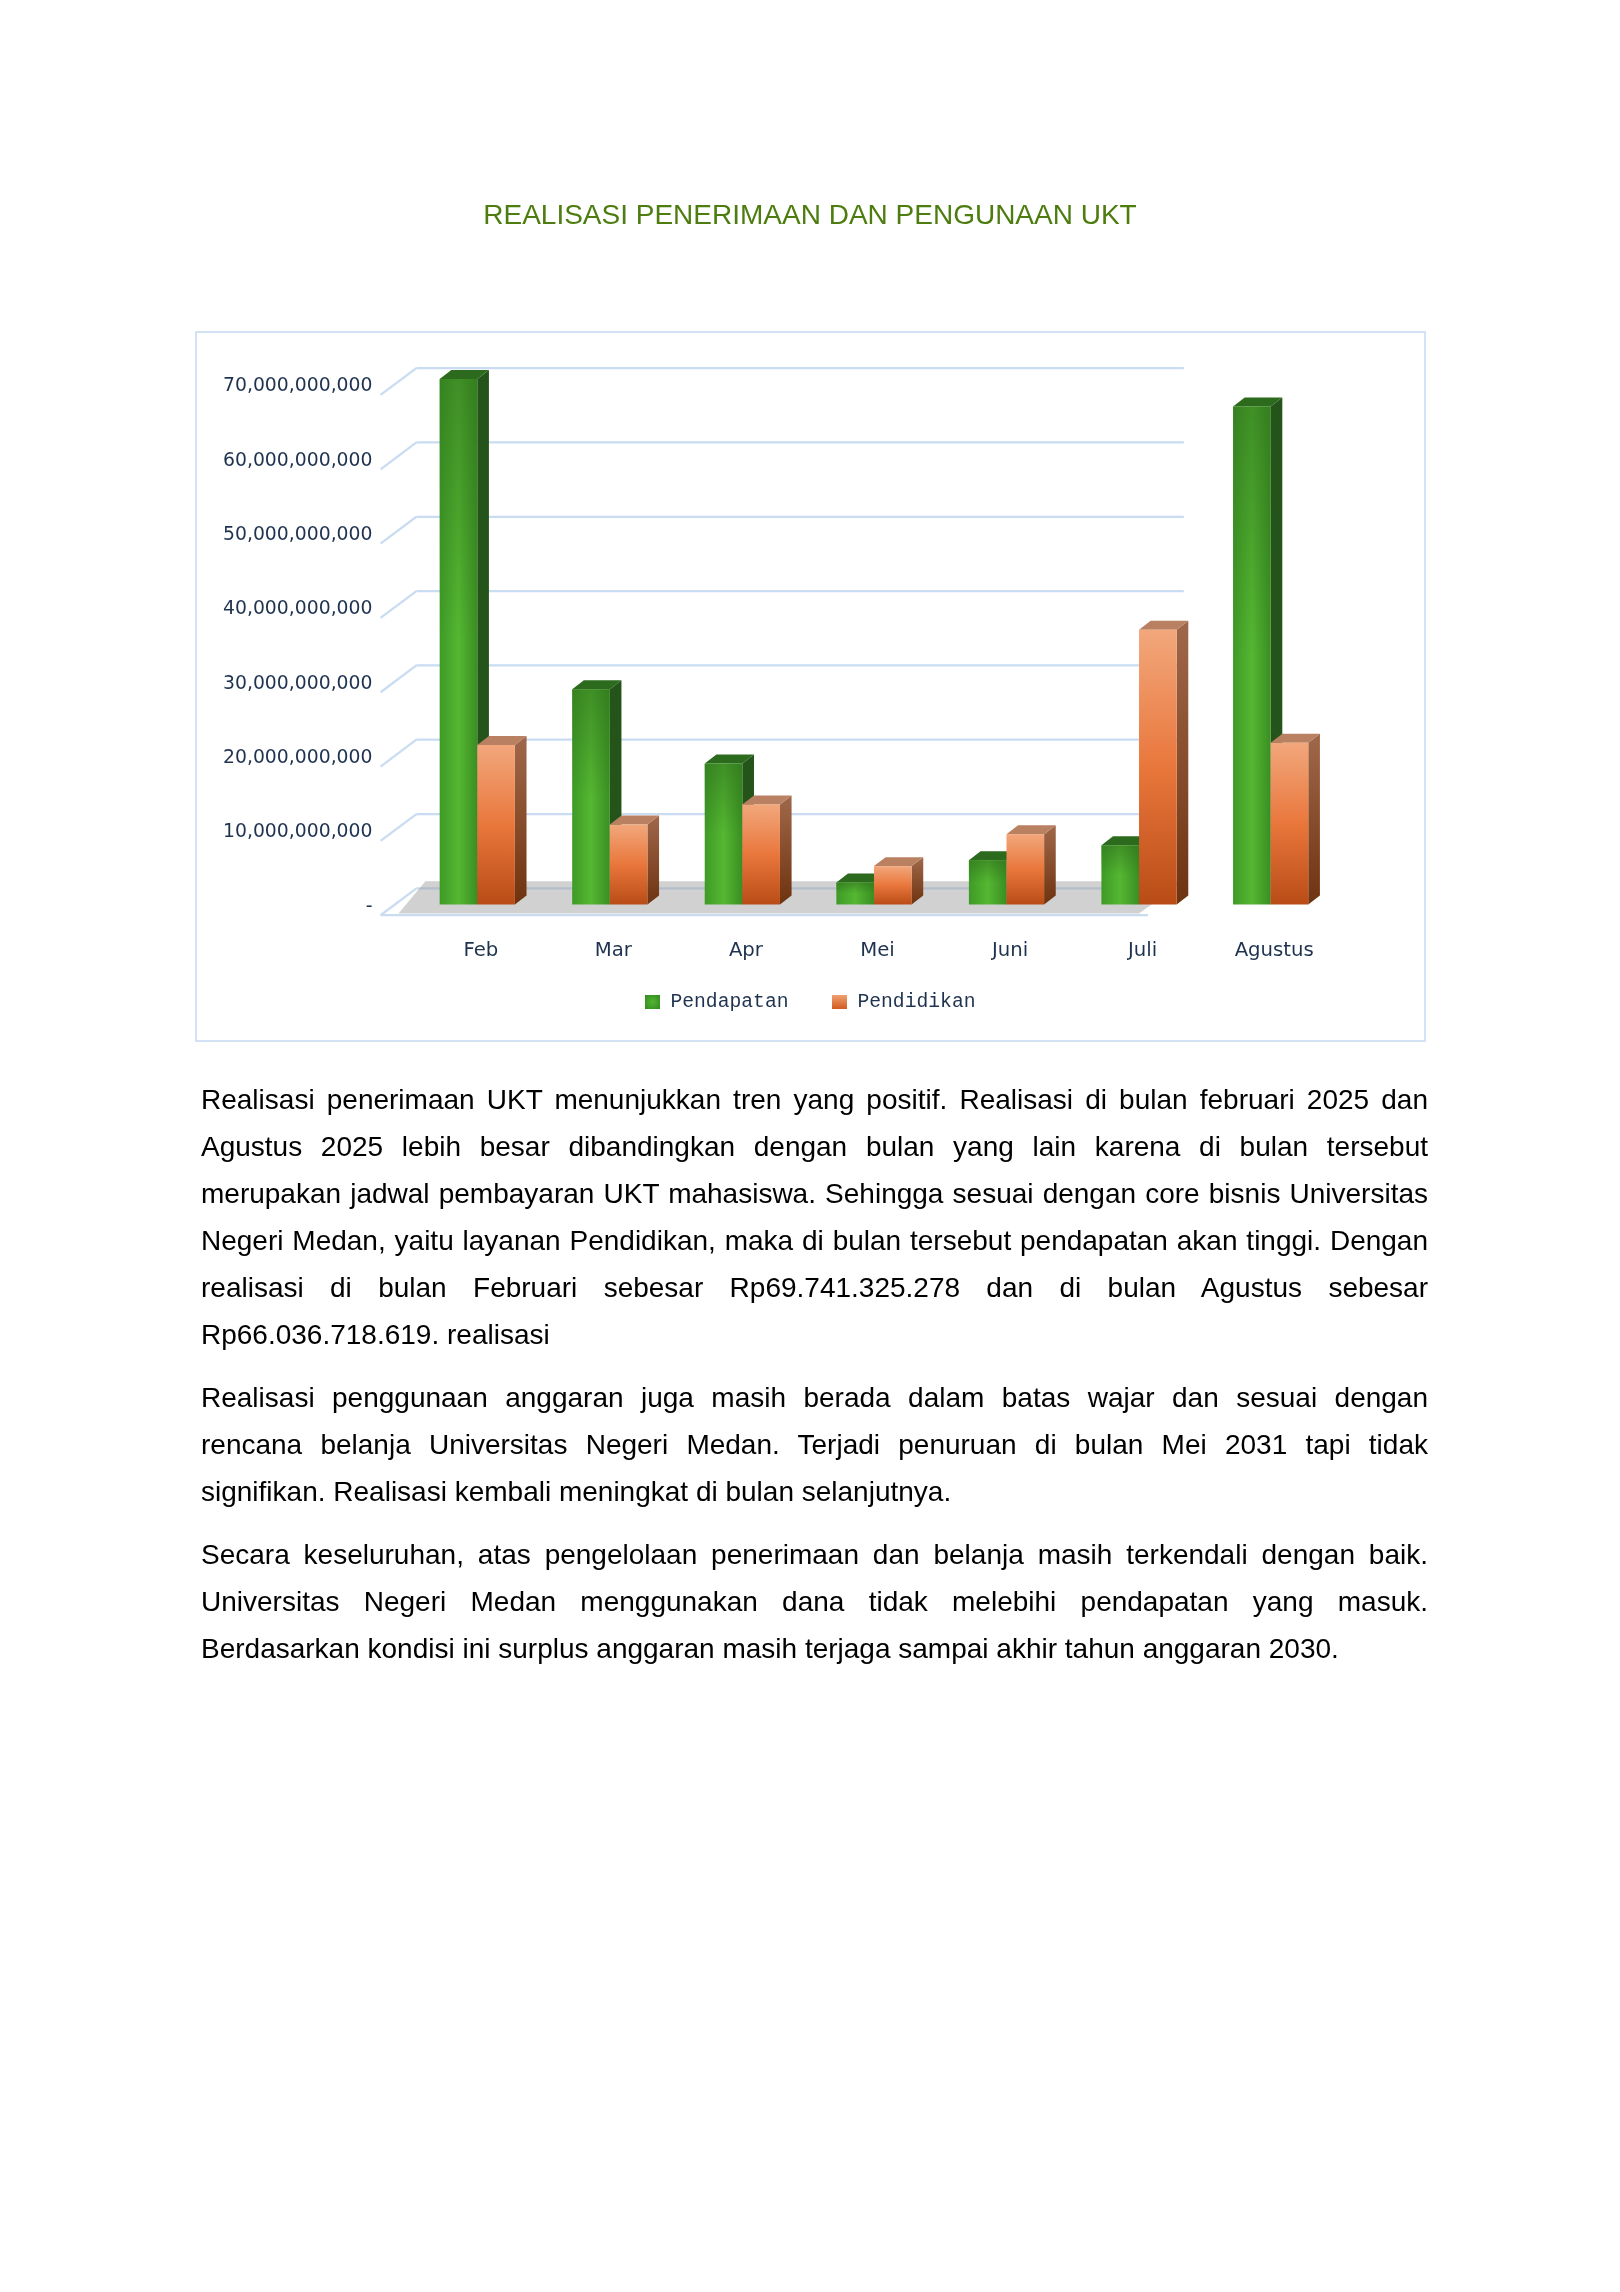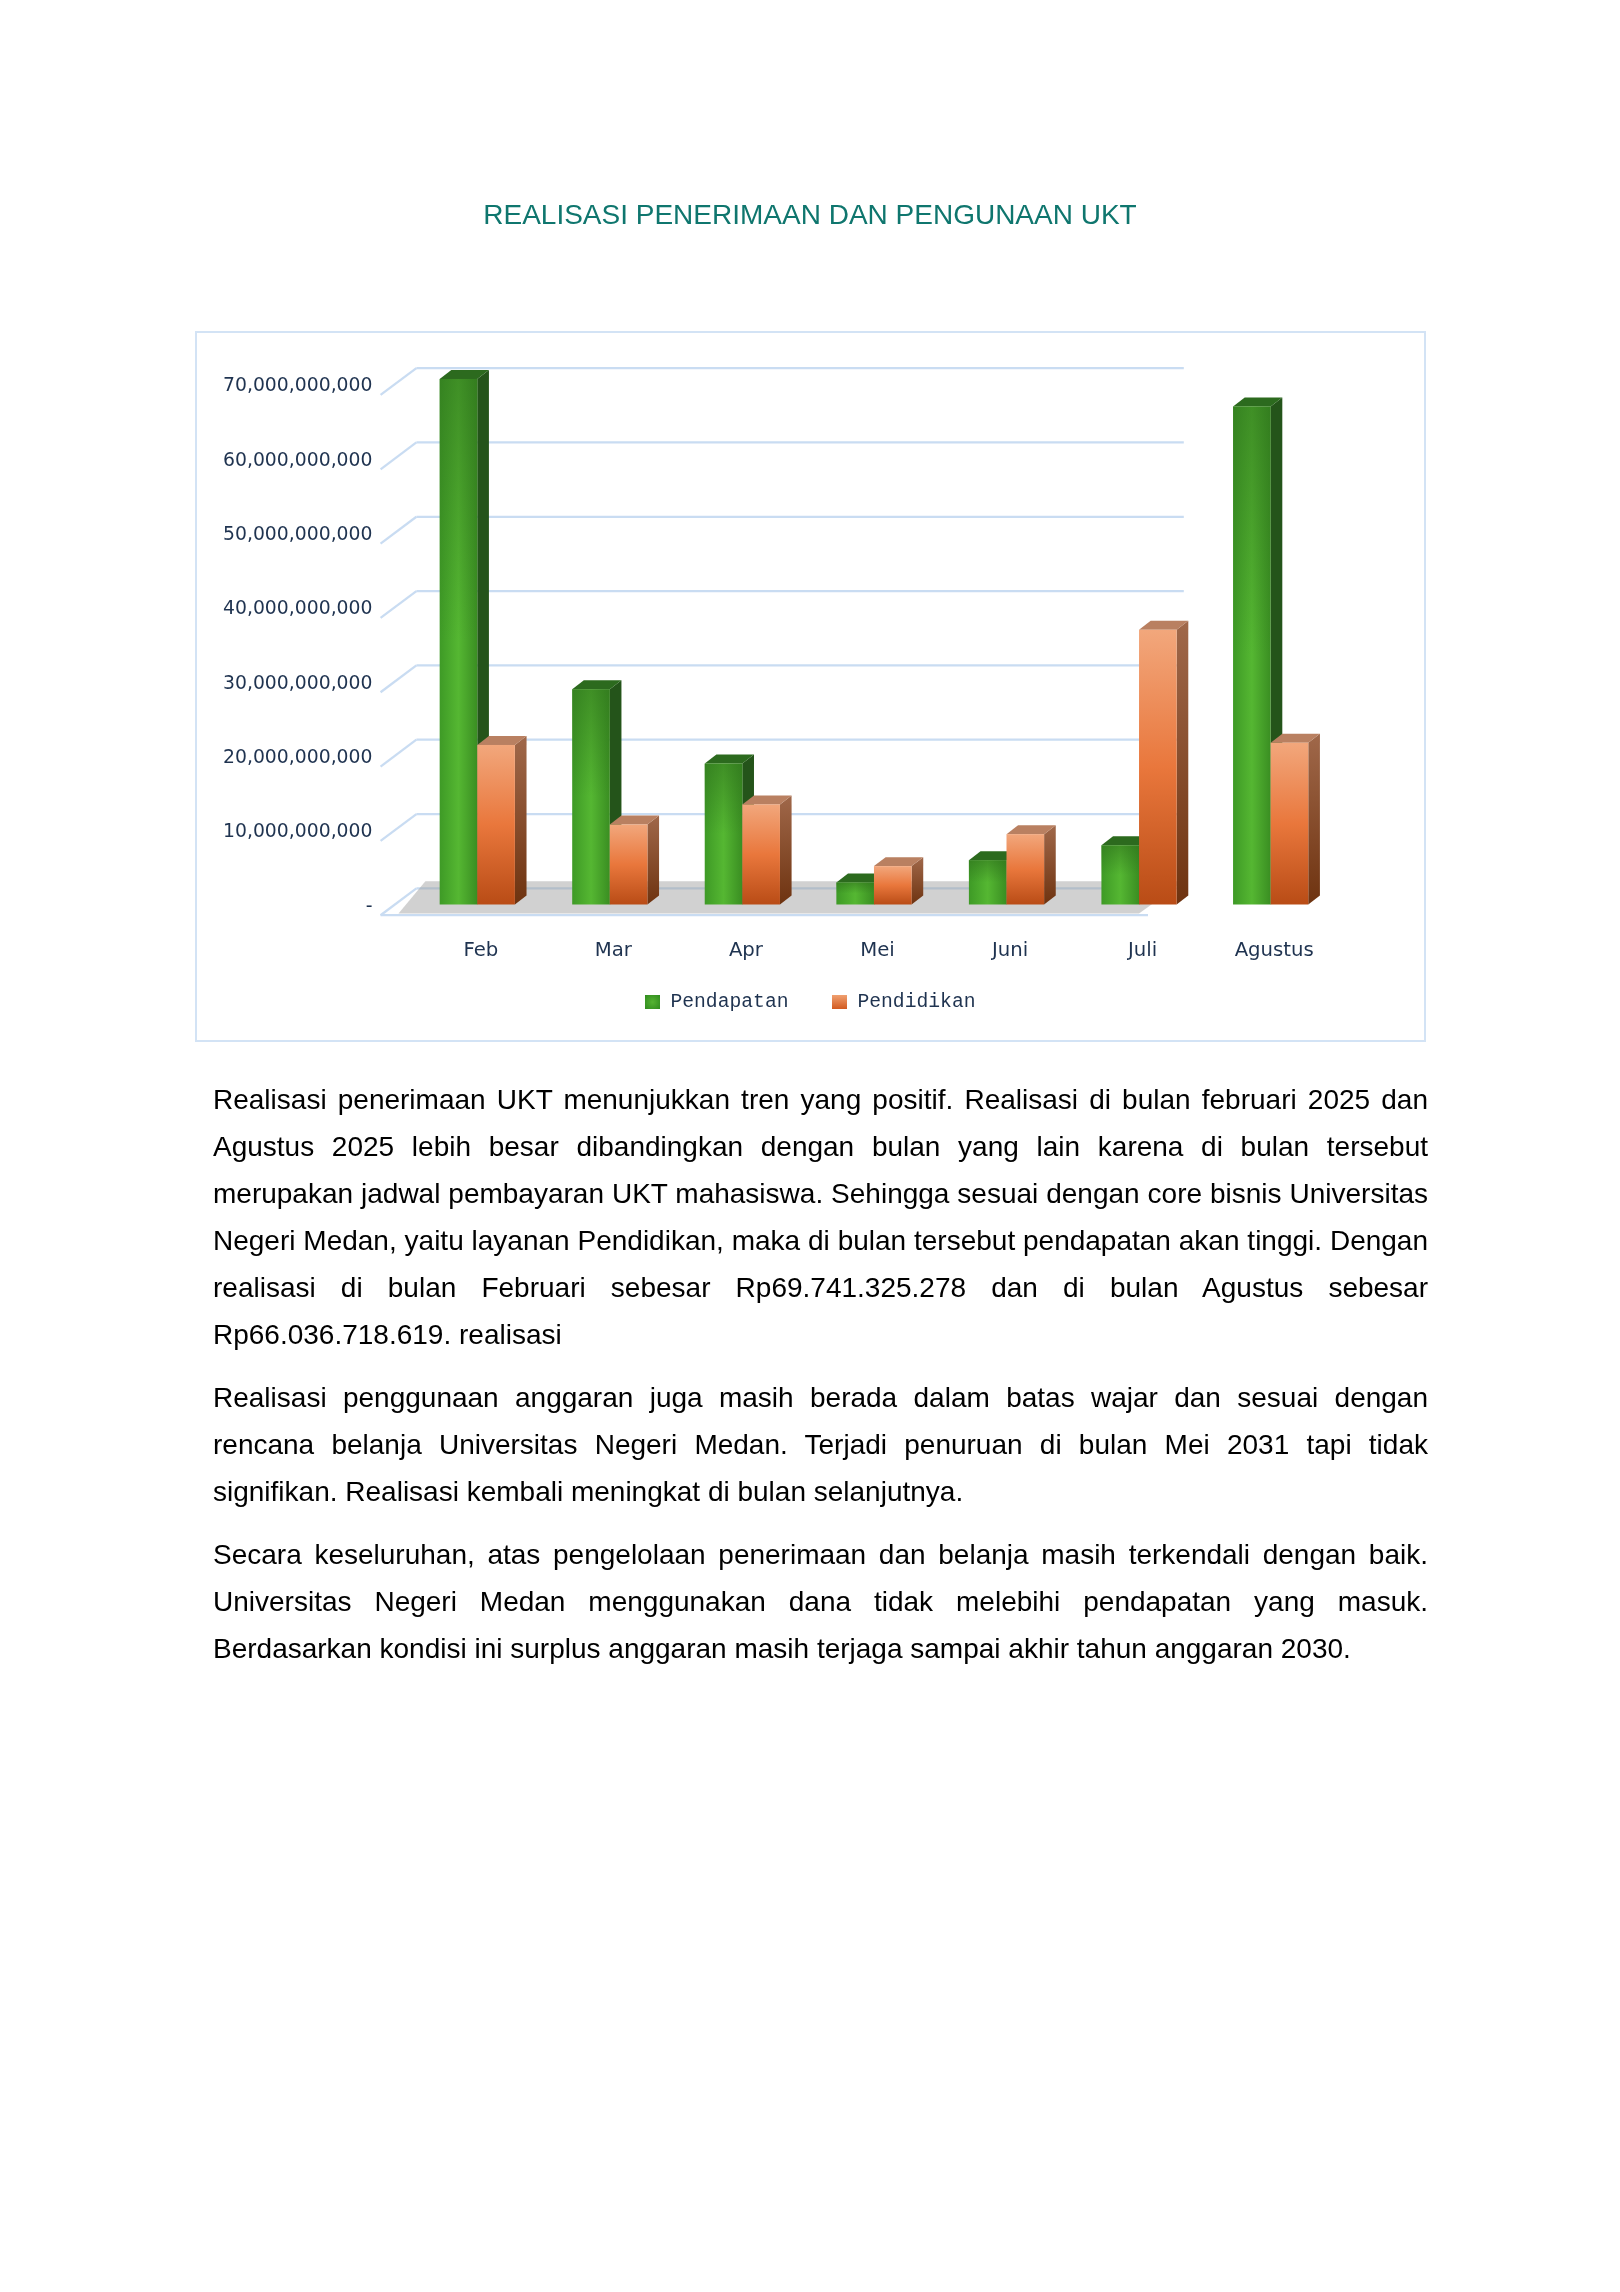--- a/index.html
+++ b/index.html
@@ -1,34 +1,34 @@
 <!DOCTYPE html>
 <html style="font-size:14.3px"><head>
 <meta charset="utf-8">
 <style>
   html, body { margin: 0; padding: 0; background: #ffffff; }
   body { width: 1620px; height: 2293px; position: relative; overflow: hidden;
          font-family: "Liberation Sans", "DejaVu Sans", sans-serif; color: #000; }
   .doc-title { position: absolute; top: 199px; left: 0; width: 1620px; text-align: center;
-               font-size: 28px; letter-spacing: 0px; color: #0f766e; }
+               font-size: 28px; letter-spacing: 0px; color: #4d7c0f; }
   .chart-frame { position: absolute; left: 195px; top: 331px; width: 1231px; height: 711px;
                  border: 2.7px solid #d3e3f5; box-sizing: border-box; background: #fff; }
   .chart-svg { position: absolute; left: 0; top: 0; }
   .y-label { font-family: "DejaVu Sans", sans-serif; font-size: 21px; fill: #1f3350; }
   .x-label { font-family: "DejaVu Sans", sans-serif; font-size: 22px; fill: #1f3350; }
   .legend { position: absolute; left: 0; width: 100%; top: 658px; text-align: center;
             font-family: Liberation Mono, monospace; font-size: 19.7px; color: #1f3350; }
   .legend-item { display: inline-flex; align-items: center; margin: 0 16px; }
   .legend-swatch { width: 14.3px; height: 14.3px; display: inline-block; margin-right: 10.7px; }
   .sw-green { background: radial-gradient(circle, #55b332 0%, #2f8a1e 100%); }
   .sw-orange { background: linear-gradient(#f0a070, #d25a20); }
   .body-text { position: absolute; left: 197px; width: 1231px; top: 1076px;
                font-family: "Liberation Sans", "DejaVu Sans", sans-serif; font-size: 28px;
                line-height: 47px; text-align: justify; color: #000; }
-  .body-text p { margin: 0 0 16px 16px; }
+  .body-text p { margin: 0 0 16px 4px; }
 </style>
 </head>
 <body>
 
 <div class="doc-title">REALISASI PENERIMAAN DAN PENGUNAAN UKT</div>
 
 <div class="chart-frame">
   <svg class="chart-svg" id="chart-svg" width="1225" height="706" viewBox="0 0 1368 788" xmlns="http://www.w3.org/2000/svg">
     <defs>
       <linearGradient id="gFront" x1="0" y1="0" x2="1" y2="0">

